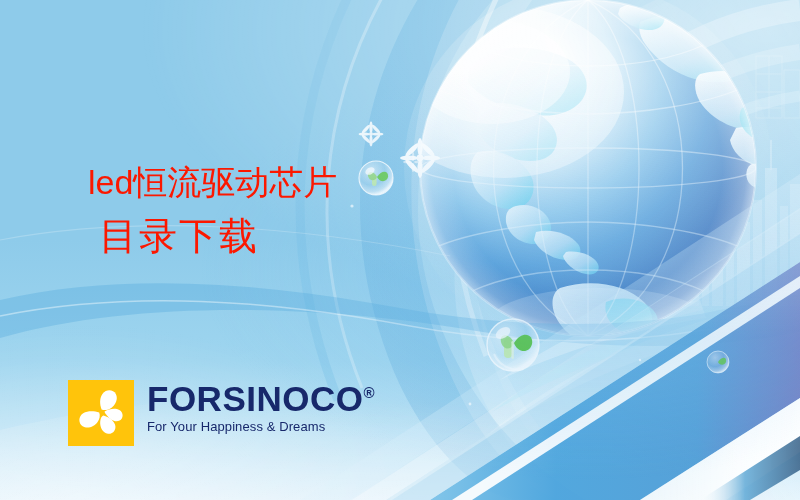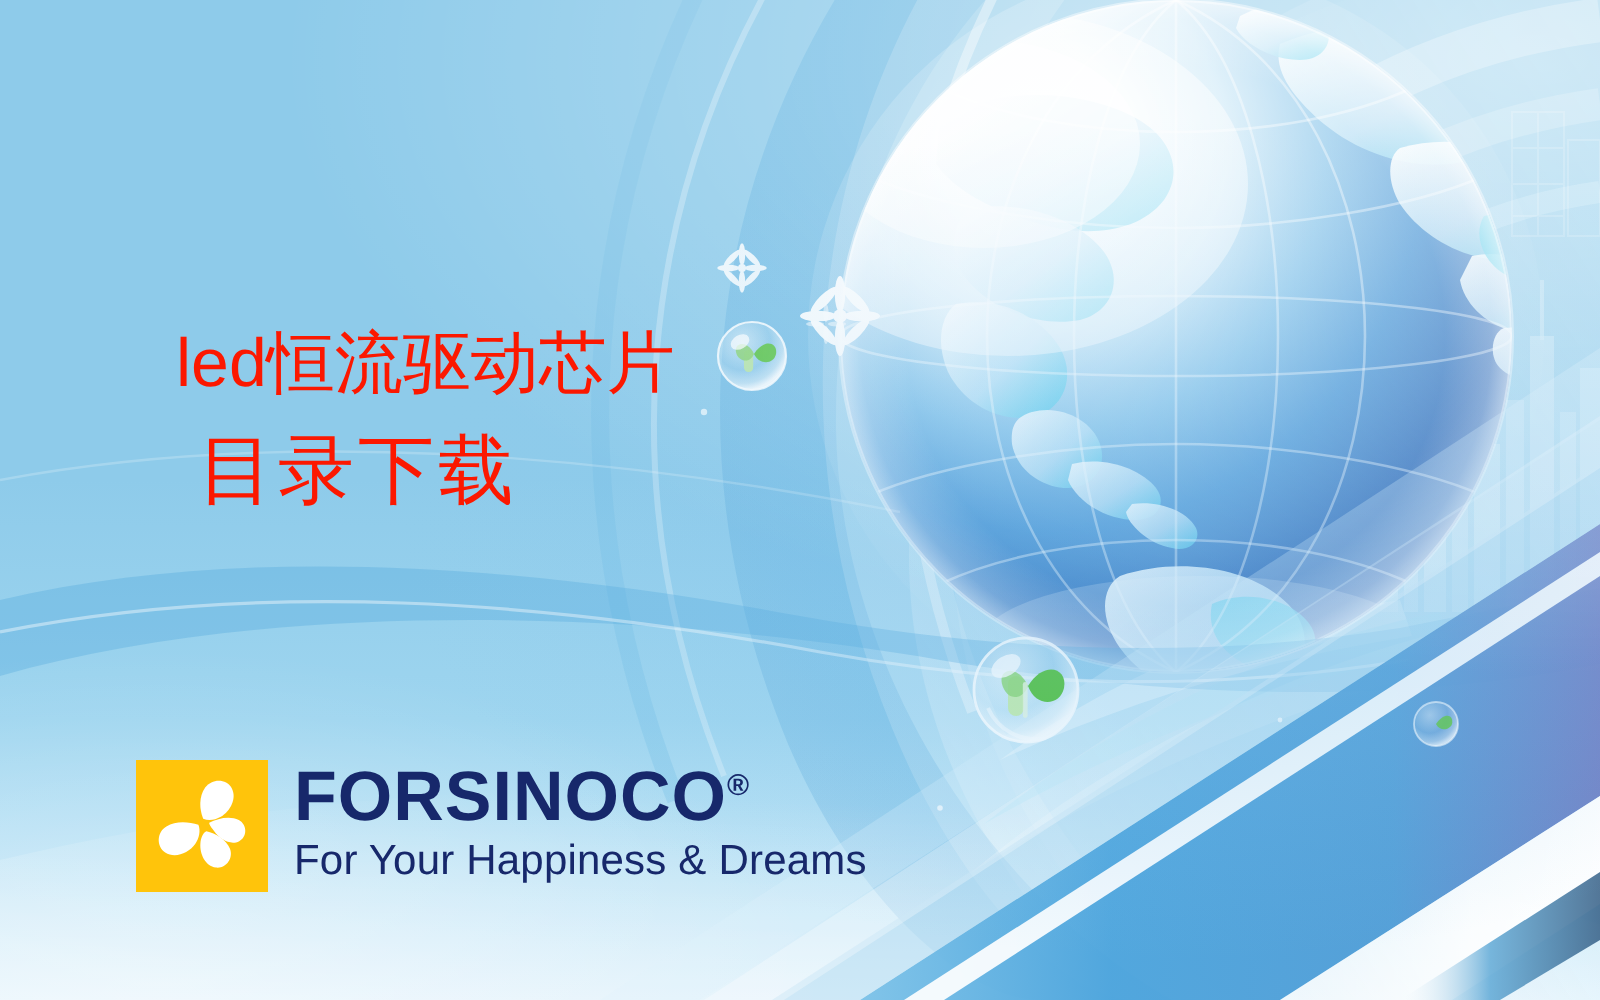--- a/index.html
+++ b/index.html
@@ -100,21 +100,21 @@
   }
   #logo-wordmark .reg {
     font-size: 15px;
     vertical-align: super;
     letter-spacing: 0;
   }
   #logo-tagline {
     display: block;
     margin-top: 3px;
     font-family: "Liberation Sans", "DejaVu Sans", sans-serif;
-    font-size: 21px;
+    font-size: 13px;
     letter-spacing: 0.1px;
     white-space: nowrap;
   }
 </style>
 </head>
 <body>
 
 <div id="banner">
 
   <div id="bg-base" class="art"></div>

